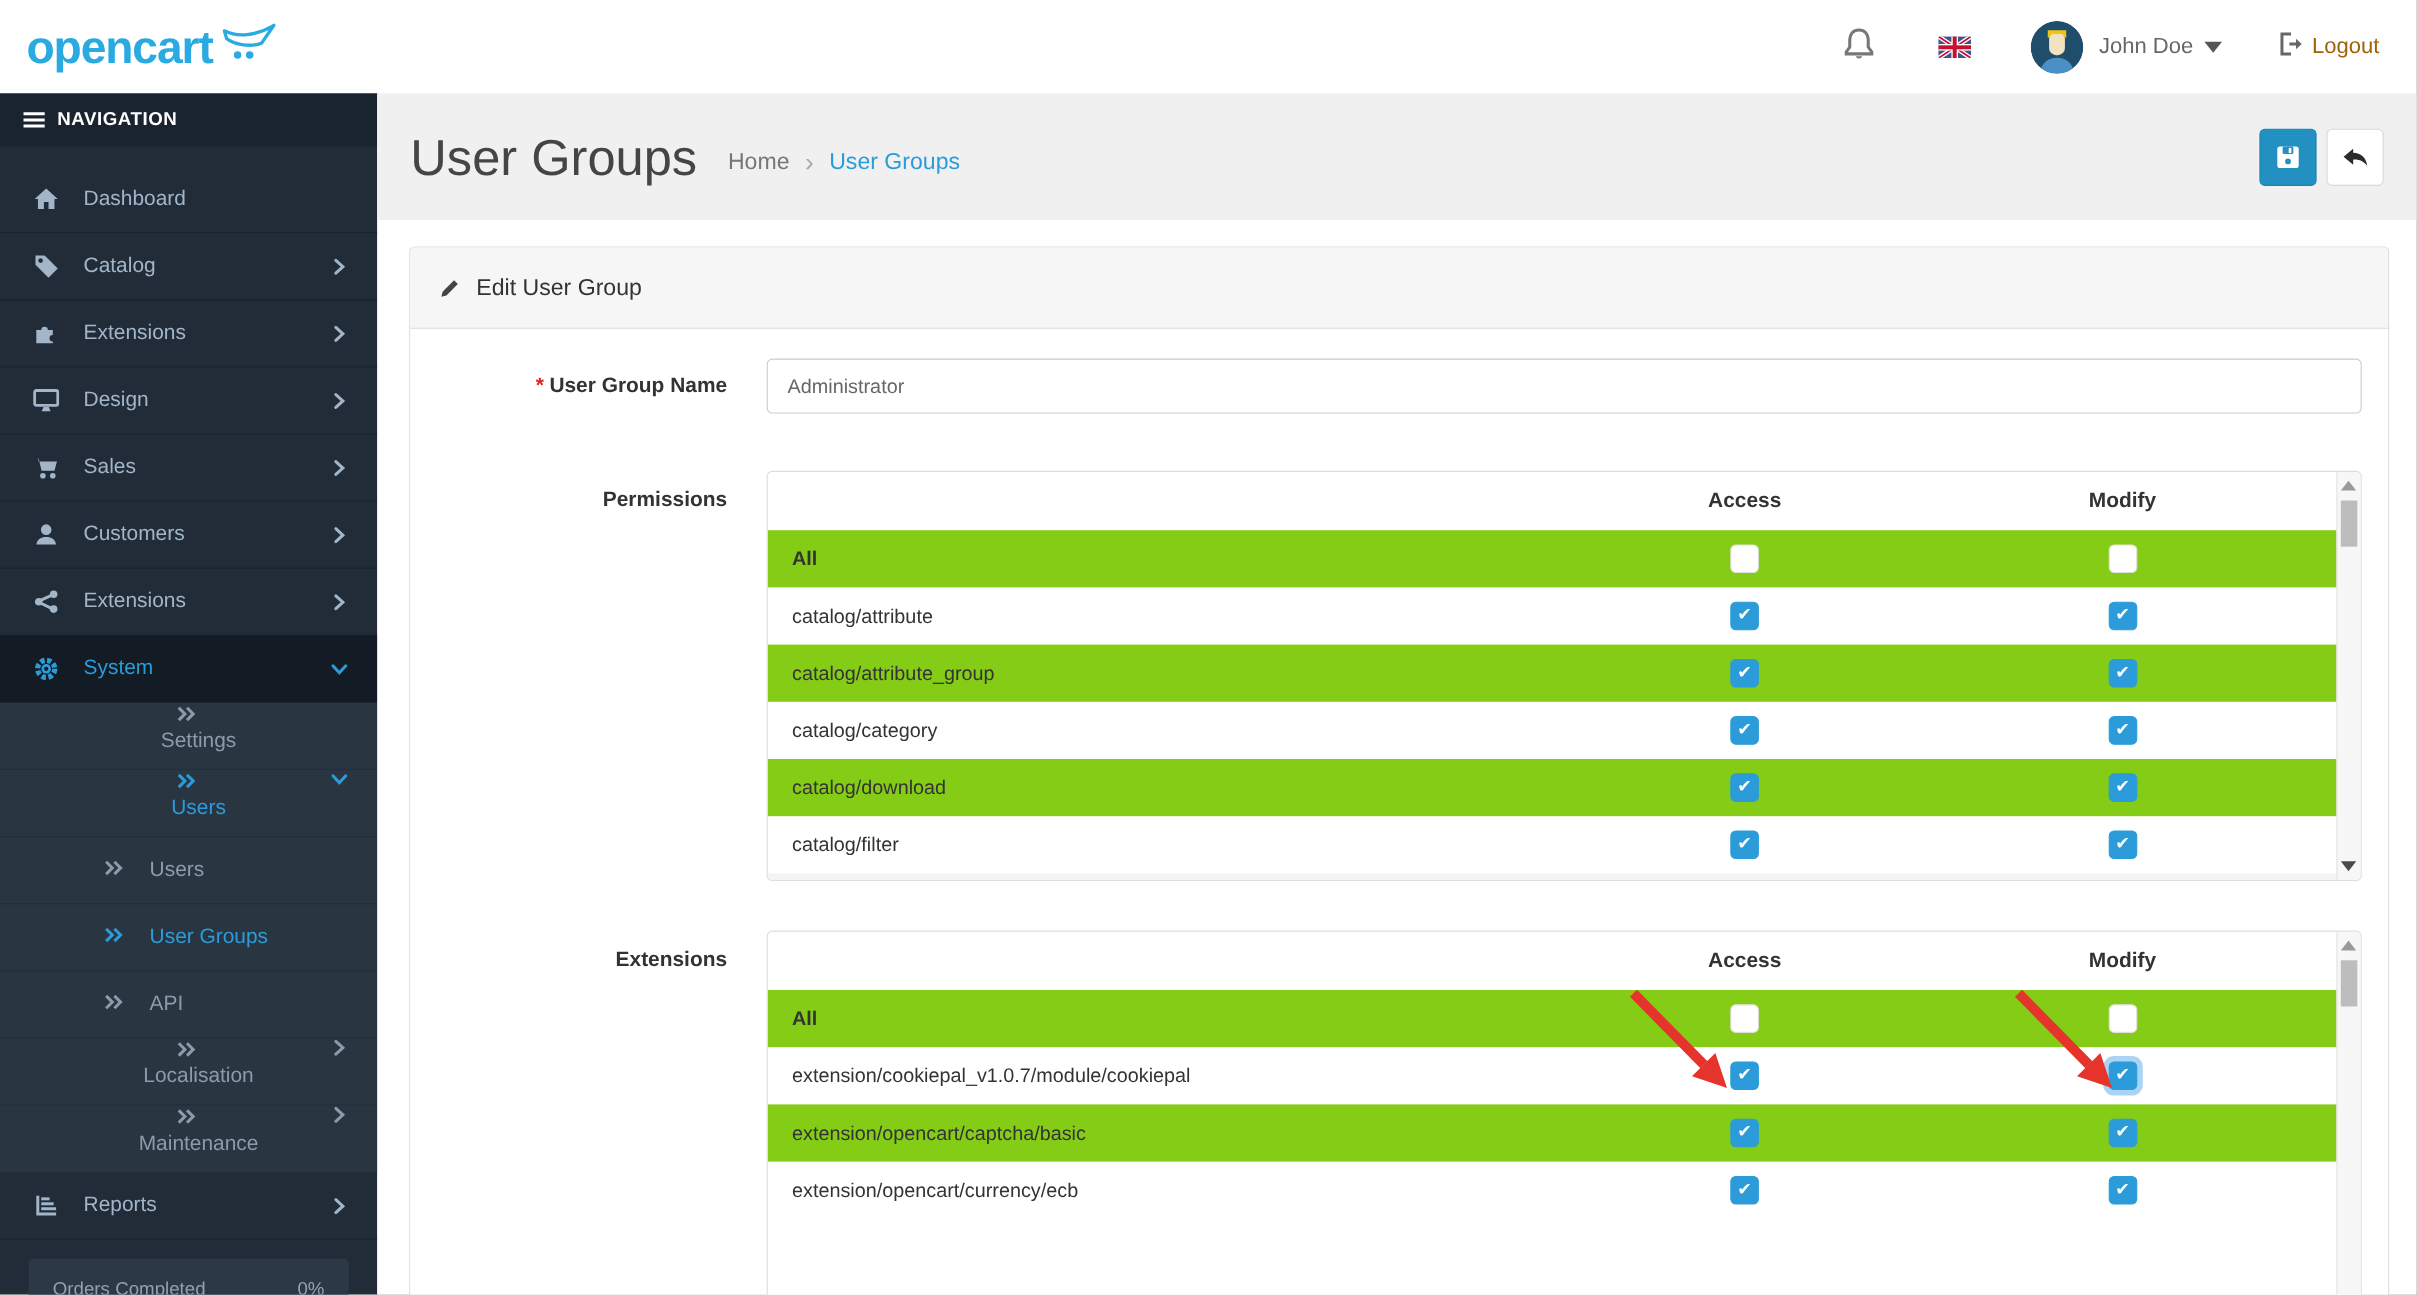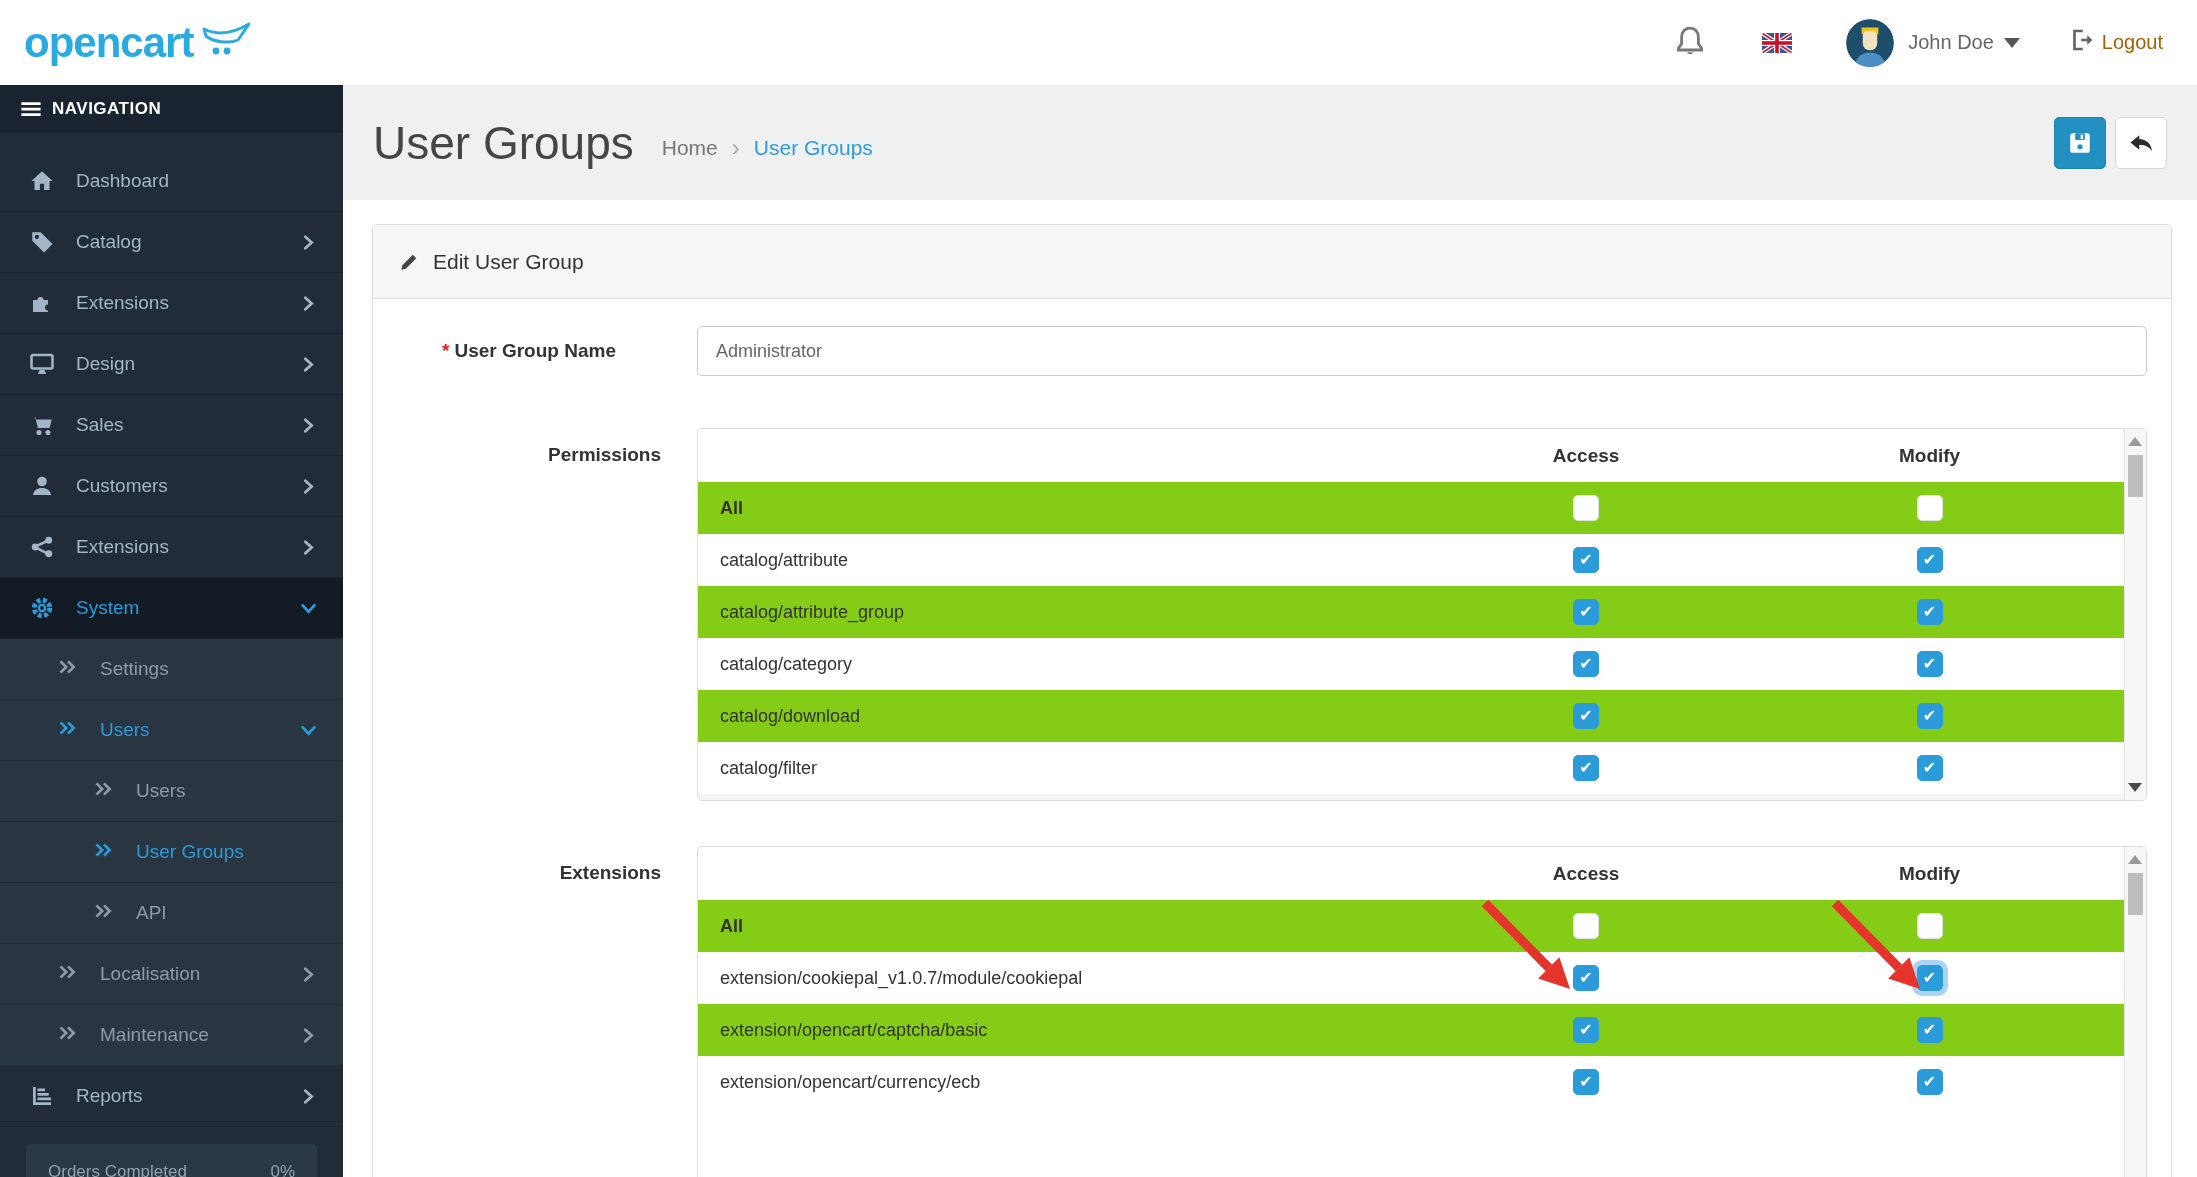--- a/index.html
+++ b/index.html
@@ -25,21 +25,21 @@
   .nav-header{height:48px;background:#1a2330;display:flex;align-items:center;padding-left:20px;color:#fff;}
   .nav-header .label{font-size:17px;font-weight:bold;letter-spacing:.5px;margin-left:10px;}
   #nav-menu{padding-top:18px;}
   .nav-item{position:relative;height:60px;display:flex;align-items:center;cursor:pointer;}
   .nav-item .nav-ic{display:inline-flex;width:24px;height:24px;}
   .nav-item .nav-ic svg{width:24px;height:24px;}
   .nav-item.level0{padding-left:30px;color:#a3b5c9;border-bottom:1px solid #1a2430;}
   .nav-item.level0 .nav-label{margin-left:22px;font-size:19px;}
   .nav-item.level0.active{background:#131b24;color:#2b9cd9;}
   .nav-item.level1,.nav-item.level2{background:#2a3542;color:#8d9aa8;border-bottom:1px solid #232e3a;}
-  .nav-item.level1{padding-left:58px;}
+  .nav-item.level1{flex-direction:column;}
   .nav-item.level2{padding-left:94px;}
   .nav-item.level1 .nav-label,.nav-item.level2 .nav-label{margin-left:18px;font-size:19px;}
   .nav-item.level1 .nav-ic svg,.nav-item.level2 .nav-ic svg{width:20px;height:20px;}
   .nav-item.level1.active,.nav-item.level2.active{color:#2b9cd9;}
   .nav-chev{position:absolute;right:26px;display:inline-flex;width:17px;height:17px;}
   .nav-chev svg{width:17px;height:17px;}
   .stats{margin:17px 26px 0 26px;height:56px;background:#2b3845;border-radius:4px;display:flex;align-items:center;padding:0 22px;}
   .stats .s-label{color:#94a2b0;font-size:17px;}
   .stats .s-value{margin-left:auto;color:#94a2b0;font-size:17px;}
 
@@ -57,21 +57,21 @@
   .btn-back{background:#fff;border:1px solid #d8d8d8;color:#2b2b2b;}
 
   .content{padding:24px 25px 0 29px;}
   .panel{border:1px solid #ddd;border-radius:5px;overflow:hidden;}
   .panel-head{background:#f6f6f6;border-bottom:1px solid #ddd;padding:0 26px;height:73px;display:flex;align-items:center;color:#333;font-size:21px;}
   .panel-head .icon{margin-right:14px;color:#444;display:inline-flex;}
   .panel-body{background:#fff;padding:27px 24px 0 24px;}
 
   .form-row{display:flex;}
   .f-label{flex:0 0 264px;text-align:right;padding-right:36px;font-weight:bold;font-size:19px;color:#333;}
-  .row-name .f-label{line-height:50px;text-align:center;}
+  .row-name .f-label{line-height:50px;}
   .row-table .f-label{padding-top:16px;}
   .req{color:#e02222;margin-right:5px;font-weight:bold;}
   .f-input{flex:1;height:50px;box-sizing:border-box;border:1px solid #ccc;border-radius:5px;padding:0 18px;font-size:18px;color:#666;font-family:inherit;background:#fff;}
   .row-perm{margin-top:52px;}
   .row-ext{margin-top:45px;}
 
   .scrollbox{flex:1;height:373px;box-sizing:border-box;border:1px solid #ddd;border-radius:5px;position:relative;overflow:hidden;background:#fff;padding-right:21px;}
   .t-head{height:53px;display:flex;align-items:center;}
   .t-head .h-cell{font-weight:bold;font-size:19px;color:#333;text-align:left;}
   .t-row{height:52px;display:flex;align-items:center;}

